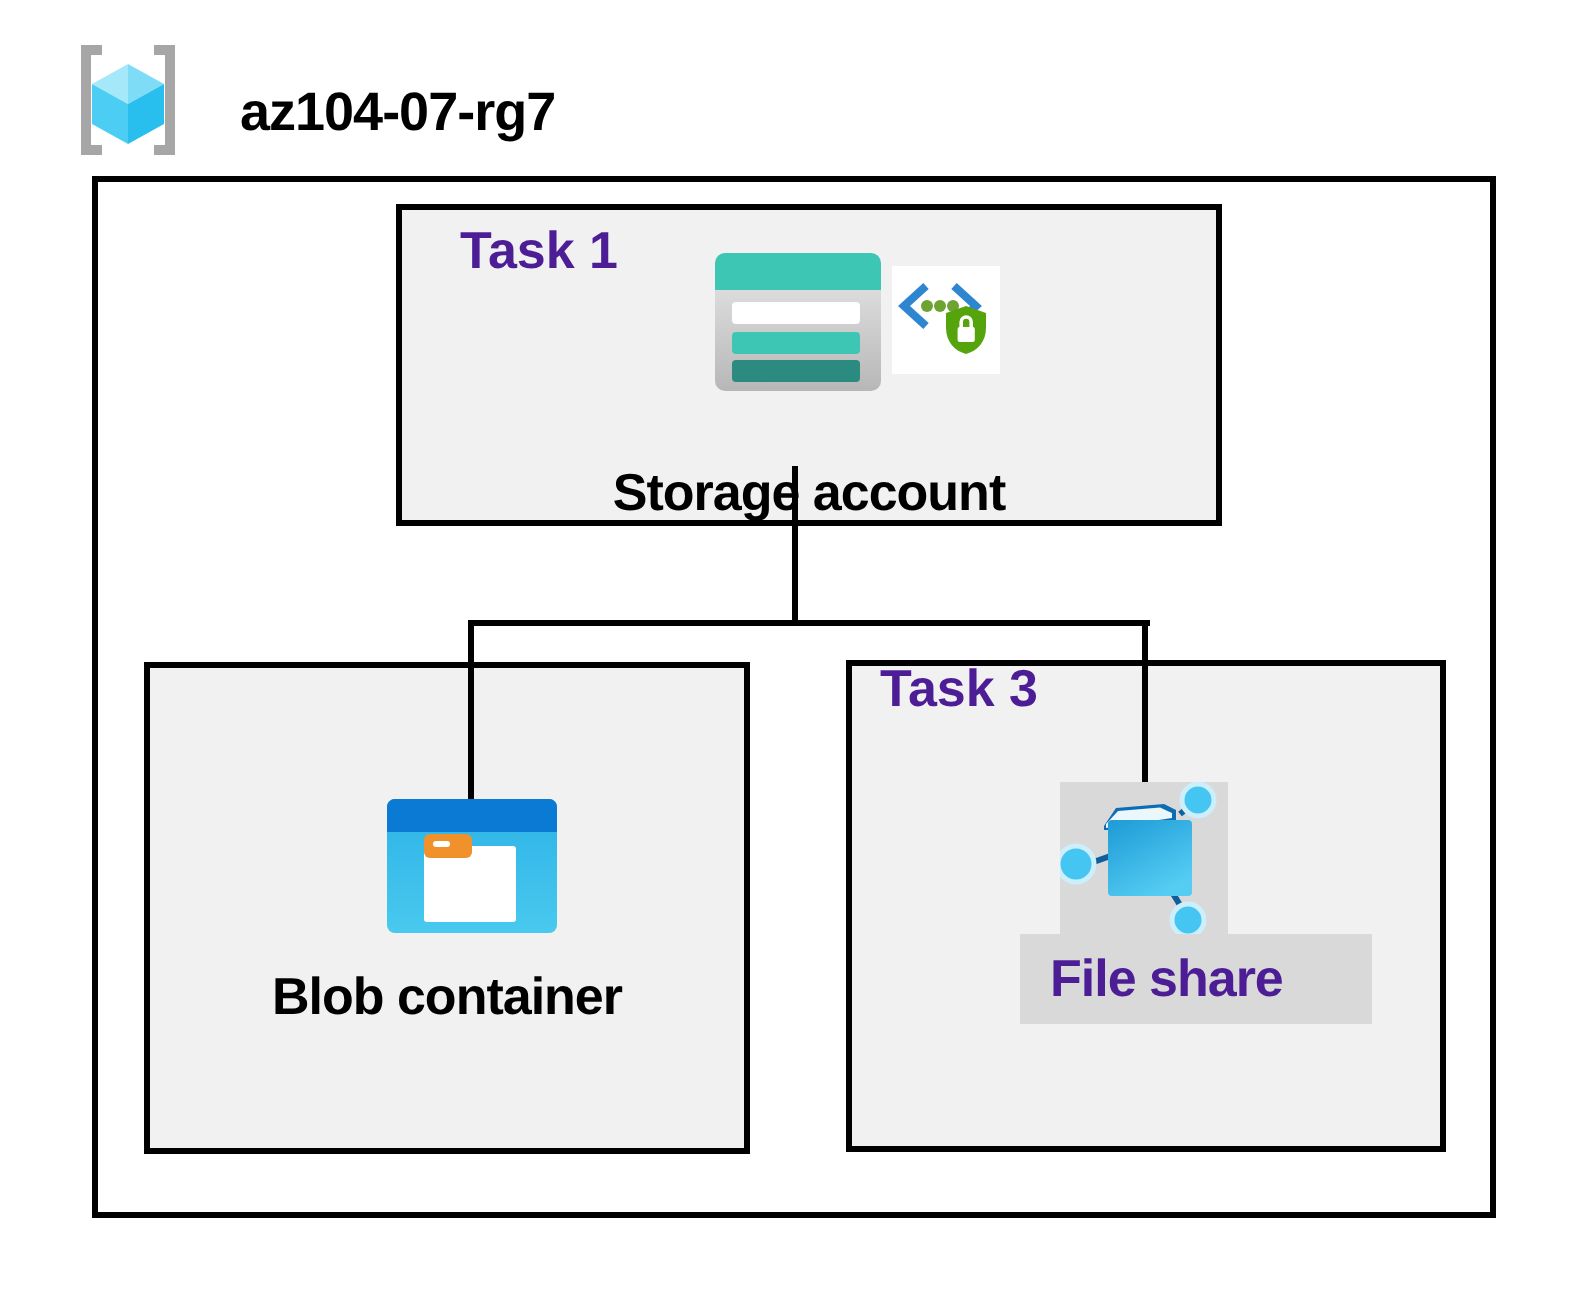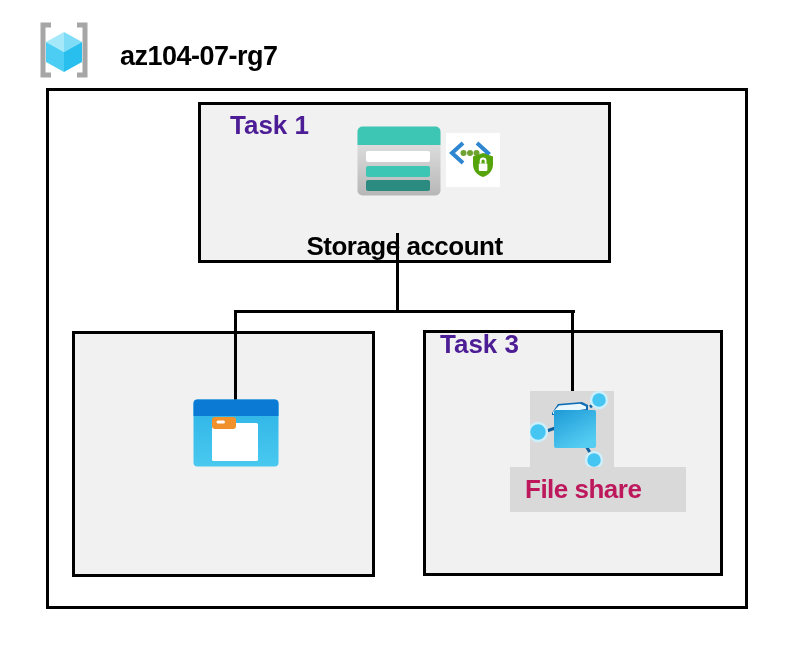--- a/index.html
+++ b/index.html
@@ -31,21 +31,21 @@
   .v-blob{left:234px;top:310px;width:3px;height:90px;}
   .v-file{left:571px;top:310px;width:3px;height:82px;}
 
   .storage-icon{position:absolute;left:357px;top:126px;width:84px;height:70px;}
   .sas-icon{position:absolute;left:446px;top:133px;width:54px;height:54px;}
   .blob-icon{position:absolute;left:193px;top:399px;width:86px;height:68px;}
 
   .fs-plate{position:absolute;left:530px;top:391px;width:84px;height:77px;background:#d9d9d9;}
   .fs-icon{position:absolute;left:0;top:0;width:84px;height:77px;}
   .fs-label-plate{position:absolute;left:510px;top:467px;width:176px;height:45px;background:#d9d9d9;}
-  .fs-label-text{display:block;padding-left:15px;font-size:26px;font-weight:700;color:#be185d;line-height:45px;letter-spacing:-0.5px;}
+  .fs-label-text{display:block;padding-left:15px;font-size:26px;font-weight:700;color:#4c1d95;line-height:45px;letter-spacing:-0.5px;}
 </style>
 </head>
 <body>
 
 <div class="canvas">
 
   <svg class="rg-icon" viewBox="0 0 56 58">
     <path d="M15 4 H7 V54 H15" fill="none" stroke="#a6a6a6" stroke-width="5"></path>
     <path d="M41 4 H49 V54 H41" fill="none" stroke="#a6a6a6" stroke-width="5"></path>
     <polygon points="28,11 10,21 28,31" fill="#a5e8fa"></polygon>
@@ -103,20 +103,21 @@
         <stop offset="0" stop-color="#2cb2e6"></stop>
           <stop offset="1" stop-color="#49c9ef"></stop>
       </linearGradient>
     </defs>
     <rect x="0.5" y="0.5" width="85" height="67" rx="4" fill="url(#bb)"></rect>
     <path d="M4.5 0.5 h77 a4 4 0 0 1 4 4 V17 H0.5 V4.5 a4 4 0 0 1 4 -4 z" fill="#0b7ad5"></path>
     <rect x="19" y="24" width="46" height="38" rx="1.5" fill="#ffffff"></rect>
     <rect x="19" y="18" width="24" height="12" rx="3" fill="#f0912c"></rect>
     <rect x="23.5" y="21.5" width="8.5" height="3" rx="1.5" fill="#ffffff"></rect>
   </svg>
+  <div class="res-label blob-label">Blob container</div>
 
   <div class="fs-plate">
     <svg class="fs-icon" viewBox="0 0 84 77">
       <defs>
         <linearGradient id="fsg" x1="0" y1="0" x2="0.6" y2="1">
           <stop offset="0" stop-color="#1e9ad6"></stop>
             <stop offset="1" stop-color="#55cdf3"></stop>
         </linearGradient>
       </defs>
       <line x1="14" y1="41" x2="28" y2="36" stroke="#0d5f9e" stroke-width="3"></line>

